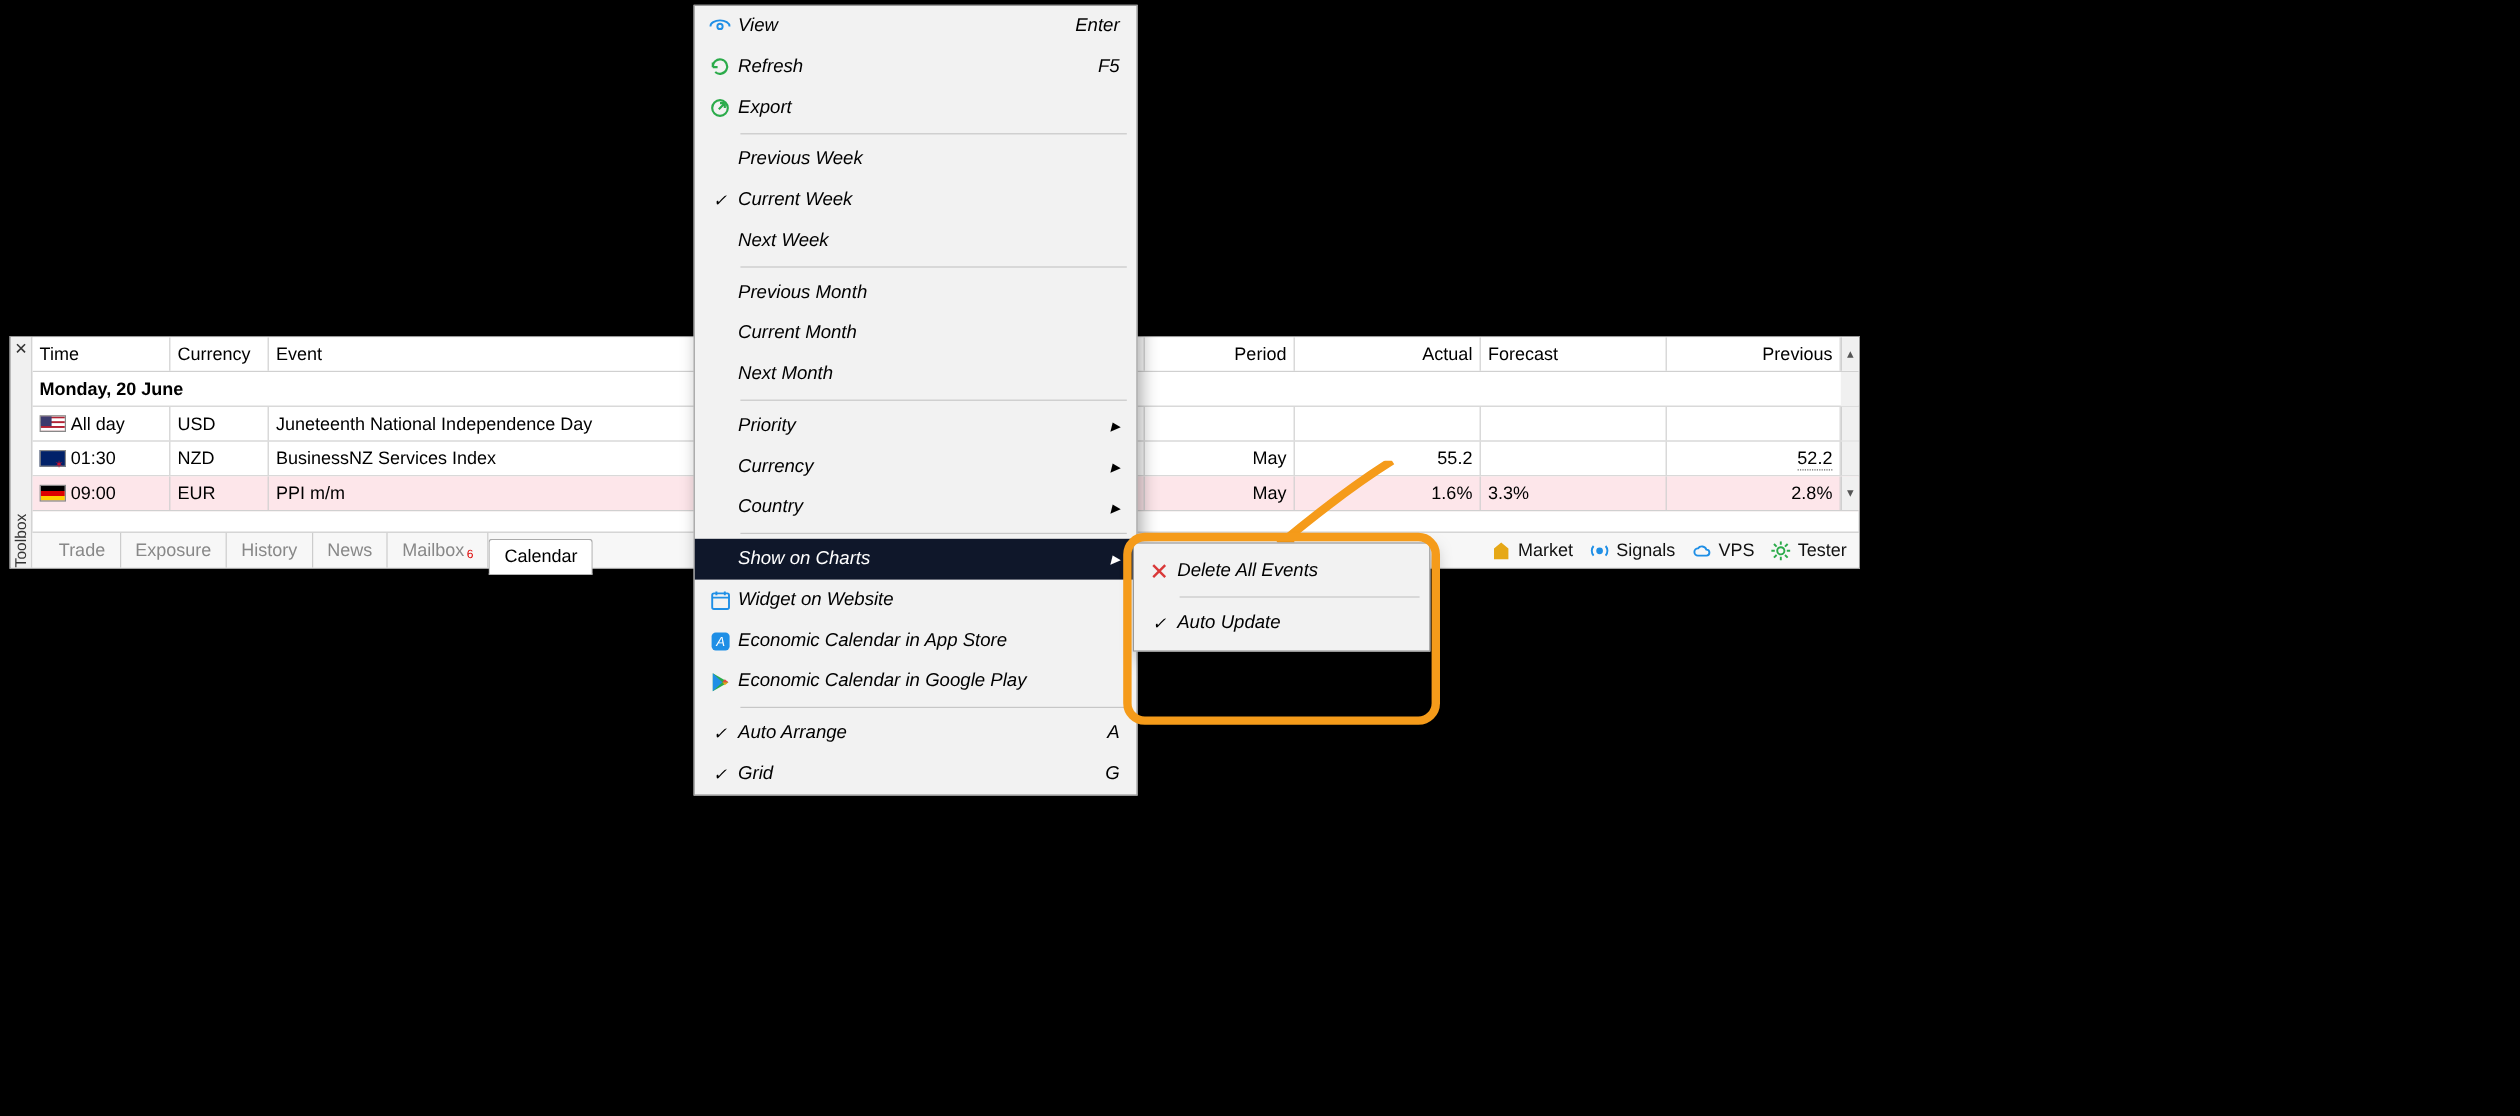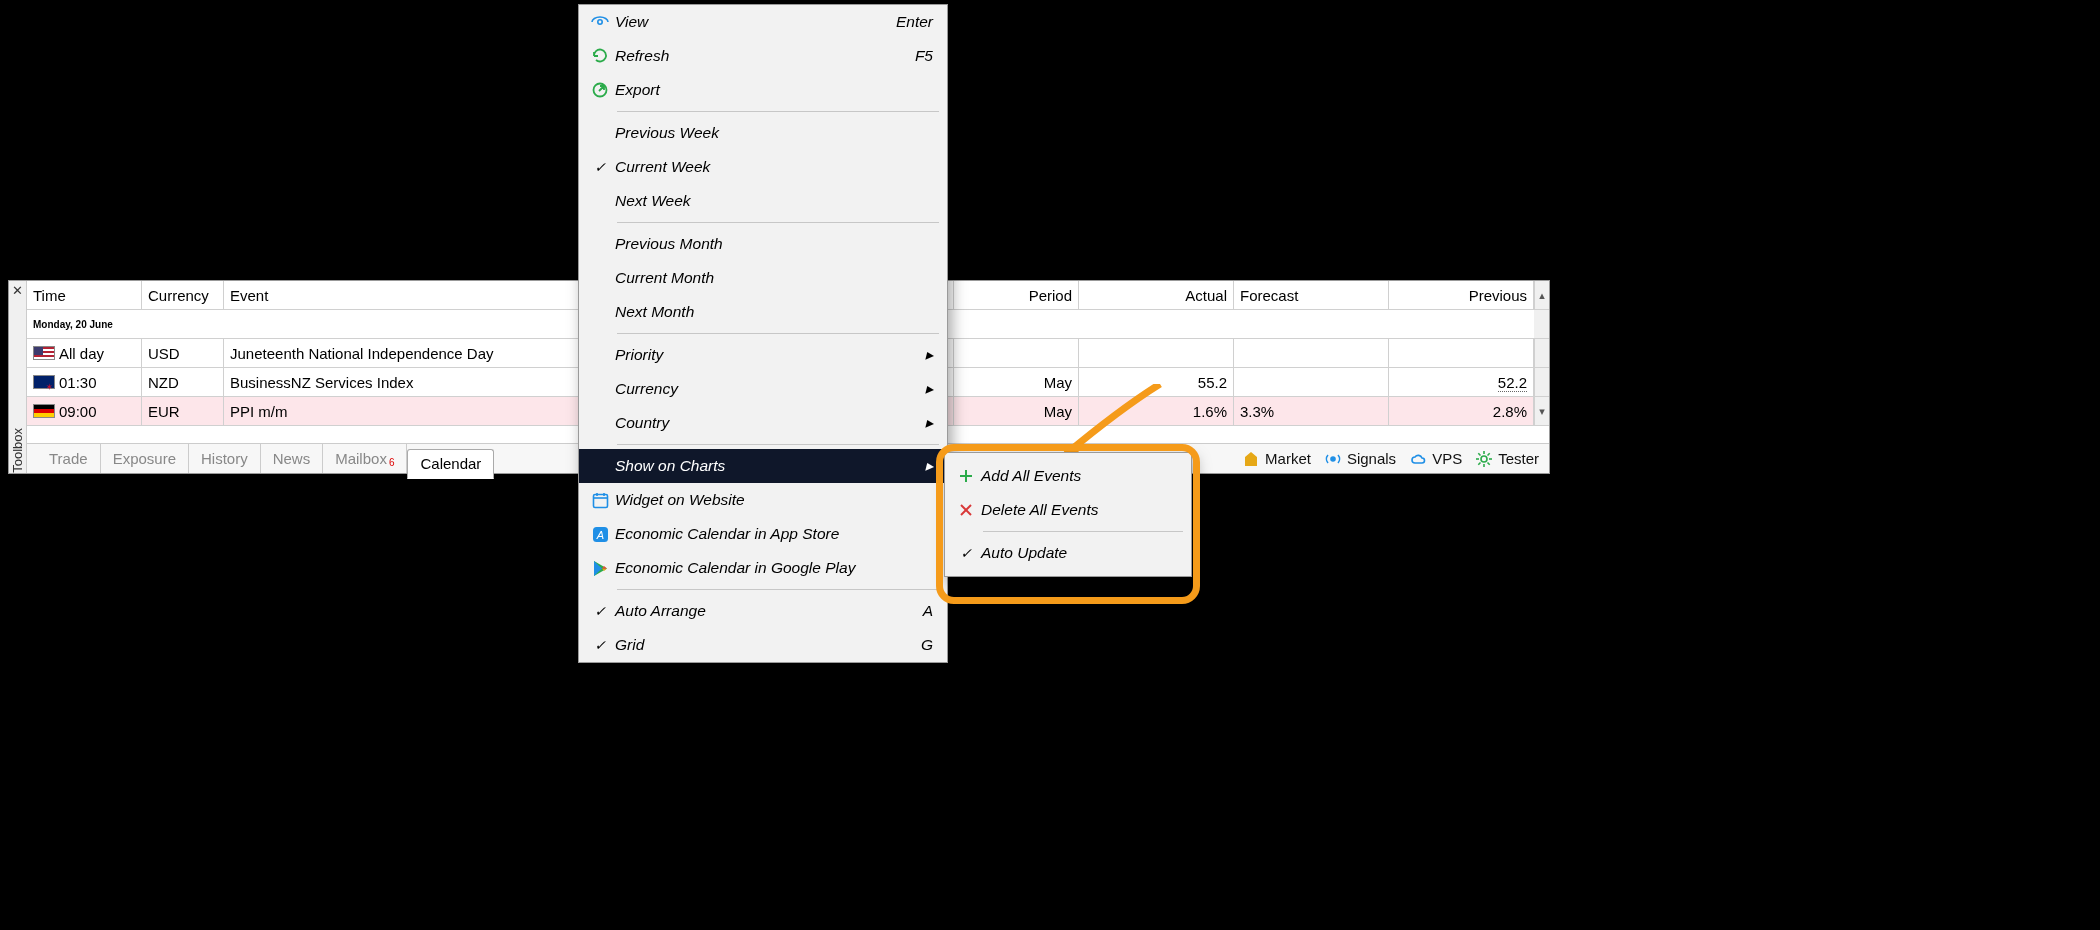--- a/index.html
+++ b/index.html
@@ -81,21 +81,21 @@
   .col-fcast  { width: 155px; text-align: left; }
   .col-prev   { width: 145px; text-align: right; }
   .scroll-col { width: 15px; background:#f0f0f0; border-left:1px solid #d0d0d0; display:flex; flex-direction:column; justify-content:space-between; align-items:center; font-size:11px; color:#555;}
   .date-row {
     display: flex;
     height: 29px;
     line-height: 29px;
     border-bottom: 1px solid #d0d0d0;
     font-weight: bold;
     padding-left: 6px;
-    font-size: 10px;
+    font-size: 15px;
   }
   .row-pink { background: #fde6ea; }
   .dotted-under { border-bottom: 1px dotted #666; }
 
   .flag {
     width: 22px; height: 14px;
     display: inline-block;
     border: 1px solid #888;
     flex-shrink: 0;
   }
@@ -452,31 +452,20 @@
 
 <svg class="callout-tail" viewBox="0 0 120 80">
   <path d="M100 0 Q 60 25 6 70" stroke="#f59b1a" stroke-width="7" fill="none"></path>
   <polygon points="0,78 18,62 20,80" fill="#f59b1a"></polygon>
 </svg>
 
 <div class="menu menu-sub">
   <div class="mi">
     <span class="micon">
         <svg width="16" height="16" viewBox="0 0 16 16">
-          <g stroke="#2bab4a" stroke-width="2">
-            <line x1="8" y1="2" x2="8" y2="14"></line>
-            <line x1="2" y1="8" x2="14" y2="8"></line>
-          </g>
-        </svg>
-      </span>
-    <span class="mlabel">Add All Events</span>
-  </div>
-  <div class="mi">
-    <span class="micon">
-        <svg width="16" height="16" viewBox="0 0 16 16">
           <g stroke="#d93838" stroke-width="2">
             <line x1="3" y1="3" x2="13" y2="13"></line>
             <line x1="13" y1="3" x2="3" y2="13"></line>
           </g>
         </svg>
       </span>
     <span class="mlabel">Delete All Events</span>
   </div>
   <div class="msep"></div>
   <div class="mi">

